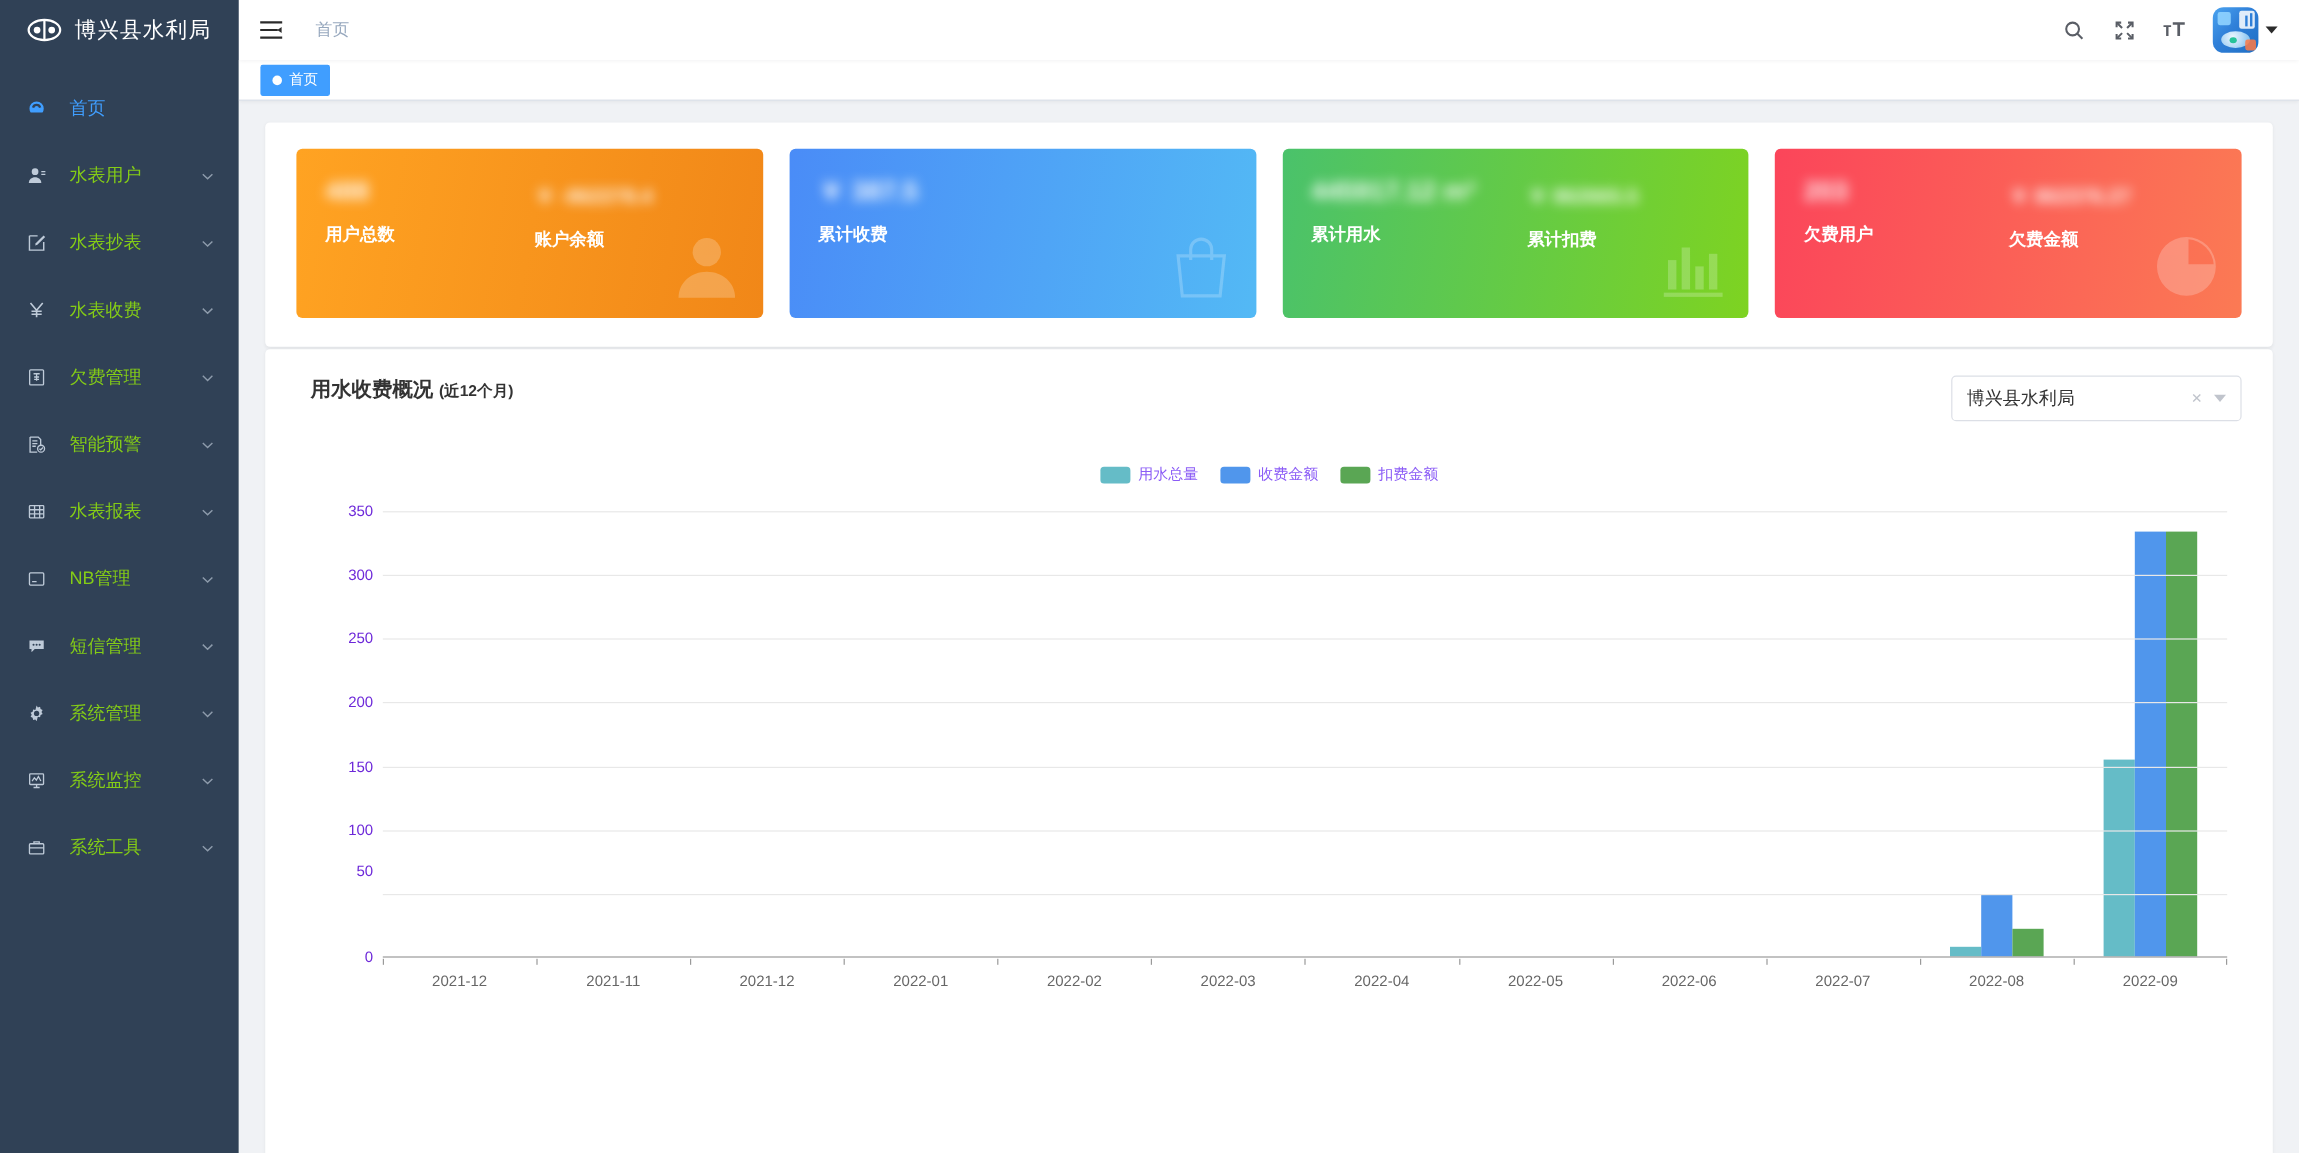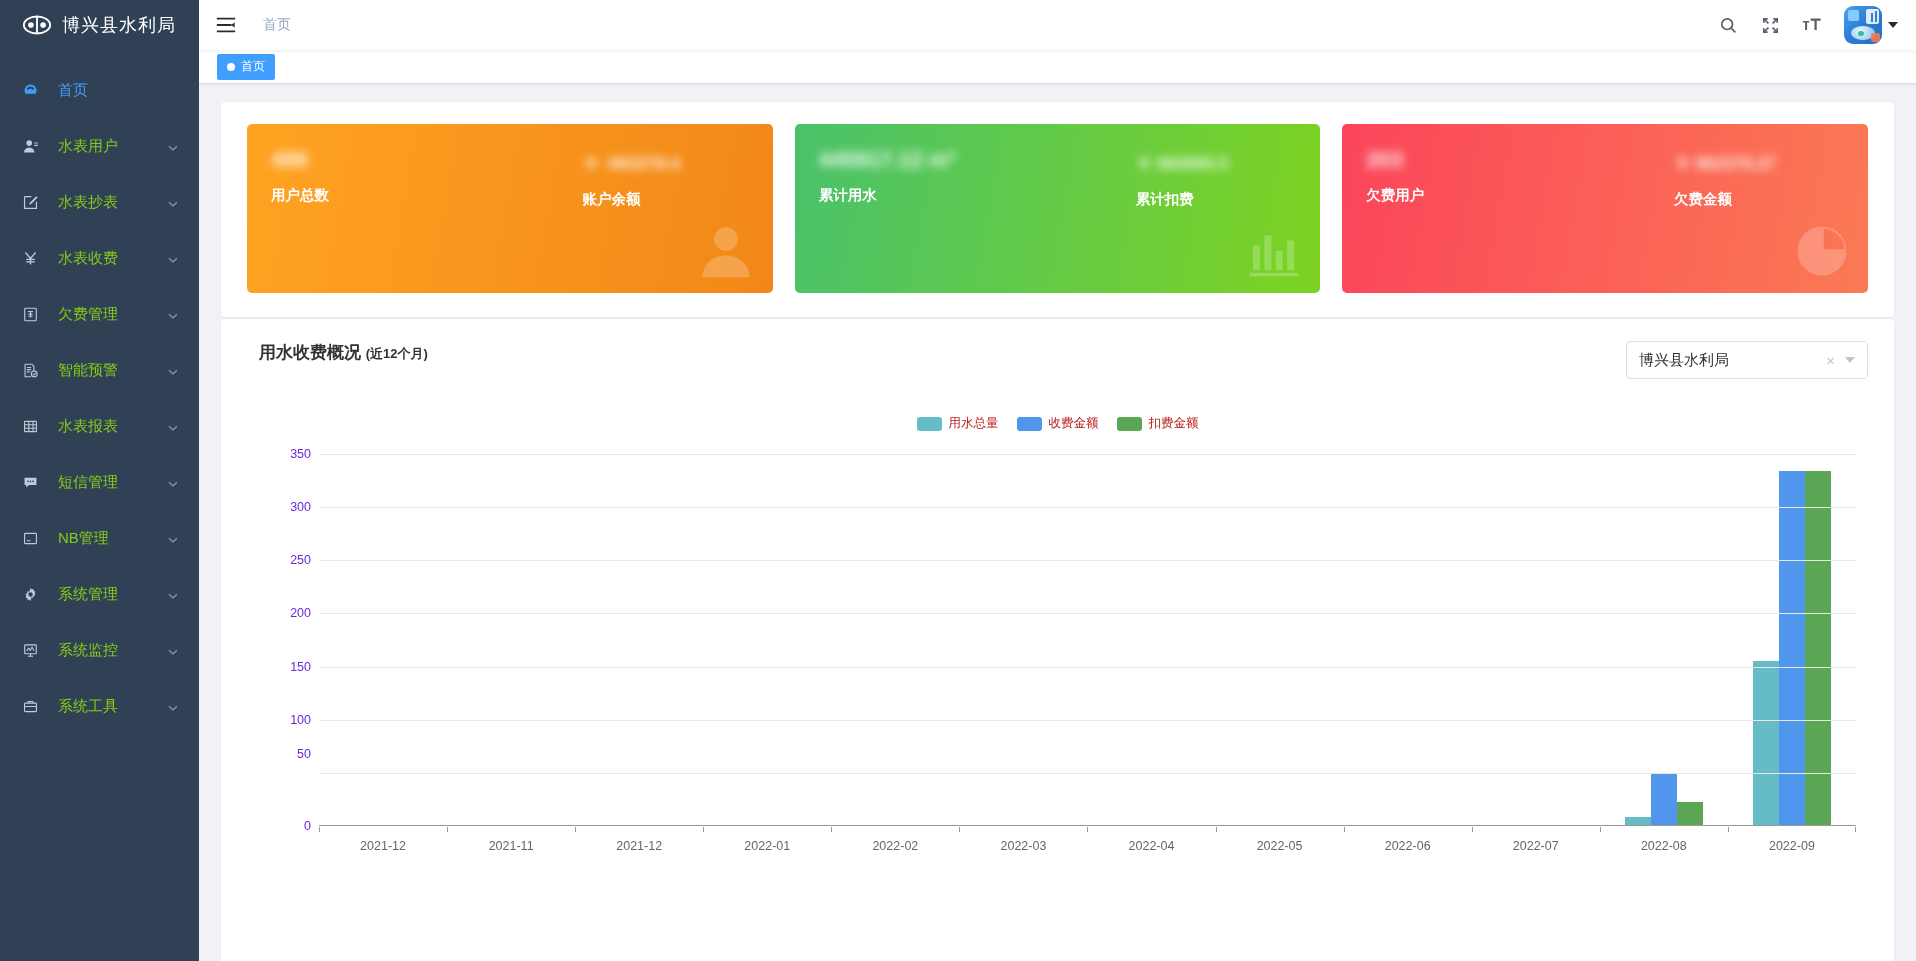--- a/index.html
+++ b/index.html
@@ -79,21 +79,21 @@
   }
   .tag-dot { width: 8px; height: 8px; border-radius: 50%; background: #fff; flex:none; }
 
   .content { flex: 1; padding: 18px 22px 0 22px; overflow: hidden; }
 
   
   .panel { background: #fff; border-radius: 4px; box-shadow: 0 1px 3px rgba(0,0,0,.06); }
 
   .cards-panel { padding: 22px 26px 24px 26px; display: flex; gap: 22px; }
   .stat-card {
-    flex: 1; height: 169px; border-radius: 5px; position: relative;
+    flex: 1; height: 141px; border-radius: 5px; position: relative;
     padding: 20px 22px 0 24px; overflow: hidden; color: #fff; cursor: pointer;
   }
   .card-orange { background: linear-gradient(100deg, #ffa322 0%, #f18718 100%); }
   .card-blue   { background: linear-gradient(100deg, #4a8cf7 0%, #53b9f5 100%); }
   .card-green  { background: linear-gradient(100deg, #4ac26b 0%, #7ed321 100%); }
   .card-red    { background: linear-gradient(100deg, #fb455a 0%, #fb7a54 100%); }
 
   .sc-col { position: absolute; }
   .sc-left  { left: 24px; top: 22px; }
   .sc-right { right: 92px; top: 26px; text-align: left; }
@@ -115,21 +115,21 @@
     width: 242px; height: 38px; border: 1px solid #dcdfe6; border-radius: 4px;
     display: flex; align-items: center; padding: 0 12px; cursor: pointer; background:#fff;
   }
   .org-select .os-text { flex: 1; font-size: 15px; color: #333; }
   .os-clear { color: #c0c4cc; font-size: 15px; margin-right: 10px; cursor: pointer; line-height:1; }
   .os-arrow { width: 0; height: 0; border-left: 5px solid transparent; border-right: 5px solid transparent; border-top: 6px solid #c0c4cc; }
 
   .legend { display: flex; justify-content: center; gap: 18px; margin-top: 36px; }
   .legend-item { display: flex; align-items: center; gap: 7px; cursor: pointer; }
   .legend-swatch { width: 25px; height: 14px; border-radius: 3px; flex: none; }
-  .legend-label { font-size: 12.5px; color: #b91c1c; }
+  .legend-label { font-size: 12.5px; color: #8b5cf6; }
 
   .plot { position: relative; margin-top: 22px; height: 420px; }
   .plot-inner { position: absolute; left: 0; right: 12px; top: 0; bottom: 0; }
   .y-axis { position: absolute; left: 0; top: 0; width: 72px; height: 372px; }
   .y-tick { position: absolute; right: 8px; transform: translateY(-50%); font-size: 12.5px; color: #6d28d9; white-space: nowrap; }
   .grid-area { position: absolute; left: 72px; right: 0; top: 0; height: 372px; }
   .gridline { position: absolute; left: 0; right: 0; height: 1px; background: #e8e8e8; }
   .axis-line { position: absolute; left: 0; right: 0; bottom: 0; height: 1px; background: #9a9a9a; }
   .bars { position: absolute; left: 0; right: 0; bottom: 1px; top: 0; display: flex; }
   .bar-group { flex: 1; display: flex; align-items: flex-end; justify-content: center; gap: 0; position: relative; height: 100%; }
@@ -261,43 +261,43 @@
         <span class="mi-label">水表报表</span>
         <span class="mi-arrow">
           <svg viewBox="0 0 12 12" width="12" height="12">
               <path d="M2 4.2L6 8l4-3.8" fill="none" stroke="currentColor" stroke-width="1.2"></path>
             </svg>
         </span>
       </div>
 
       <div class="menu-item">
         <span class="mi-icon">
+          <svg viewBox="0 0 20 20" width="17" height="17" fill="none" stroke="currentColor" stroke-width="1.3">
+            <rect x="3" y="4" width="14" height="12" rx="1"></rect>
+              <path d="M5.6 12.6h4.4"></path>
+          </svg>
+        </span>
+        <span class="mi-label">NB管理</span>
+        <span class="mi-arrow">
+          <svg viewBox="0 0 12 12" width="12" height="12">
+              <path d="M2 4.2L6 8l4-3.8" fill="none" stroke="currentColor" stroke-width="1.2"></path>
+            </svg>
+        </span>
+      </div>
+
+      <div class="menu-item">
+        <span class="mi-icon">
           <svg viewBox="0 0 20 20" width="17" height="17" fill="currentColor">
             <path d="M3 4.4h14v8.4H8.2L5 16v-3.2H3z"></path>
             <circle cx="7" cy="8.6" r="1" fill="#304156"></circle>
               <circle cx="10" cy="8.6" r="1" fill="#304156"></circle>
               <circle cx="13" cy="8.6" r="1" fill="#304156"></circle>
           </svg>
         </span>
         <span class="mi-label">短信管理</span>
-        <span class="mi-arrow">
-          <svg viewBox="0 0 12 12" width="12" height="12">
-              <path d="M2 4.2L6 8l4-3.8" fill="none" stroke="currentColor" stroke-width="1.2"></path>
-            </svg>
-        </span>
-      </div>
-
-      <div class="menu-item">
-        <span class="mi-icon">
-          <svg viewBox="0 0 20 20" width="17" height="17" fill="none" stroke="currentColor" stroke-width="1.3">
-            <rect x="3" y="4" width="14" height="12" rx="1"></rect>
-              <path d="M5.6 12.6h4.4"></path>
-          </svg>
-        </span>
-        <span class="mi-label">NB管理</span>
         <span class="mi-arrow">
           <svg viewBox="0 0 12 12" width="12" height="12">
               <path d="M2 4.2L6 8l4-3.8" fill="none" stroke="currentColor" stroke-width="1.2"></path>
             </svg>
         </span>
       </div>
 
       <div class="menu-item">
         <span class="mi-icon">
           <svg viewBox="0 0 20 20" width="17" height="17" fill="currentColor">
@@ -412,20 +412,32 @@
             <div class="sc-label">账户余额</div>
           </div>
           <span class="sc-bigicon">
             <svg viewBox="0 0 64 64" width="58" height="58" fill="#ffffff">
               <circle cx="32" cy="20" r="13"></circle>
                 <path d="M6 62c0-14 11.6-24 26-24s26 10 26 24z"></path>
             </svg>
           </span>
         </div>
 
+        <div class="stat-card card-blue">
+          <div class="sc-col sc-left">
+            <div class="sc-value">￥ 387.5</div>
+            <div class="sc-label">累计收费</div>
+          </div>
+          <span class="sc-bigicon">
+            <svg viewBox="0 0 64 64" width="56" height="56" fill="none" stroke="#ffffff" stroke-width="3">
+              <path d="M10 22h44l-4 38H14z"></path>
+                <path d="M22 26V16a10 10 0 0120 0v10"></path>
+            </svg>
+          </span>
+        </div>
 
         <div class="stat-card card-green">
           <div class="sc-col sc-left">
             <div class="sc-value">445917.12 m³</div>
             <div class="sc-label">累计用水</div>
           </div>
           <div class="sc-col sc-right">
             <div class="sc-value small">￥ 862665.5</div>
             <div class="sc-label">累计扣费</div>
           </div>

